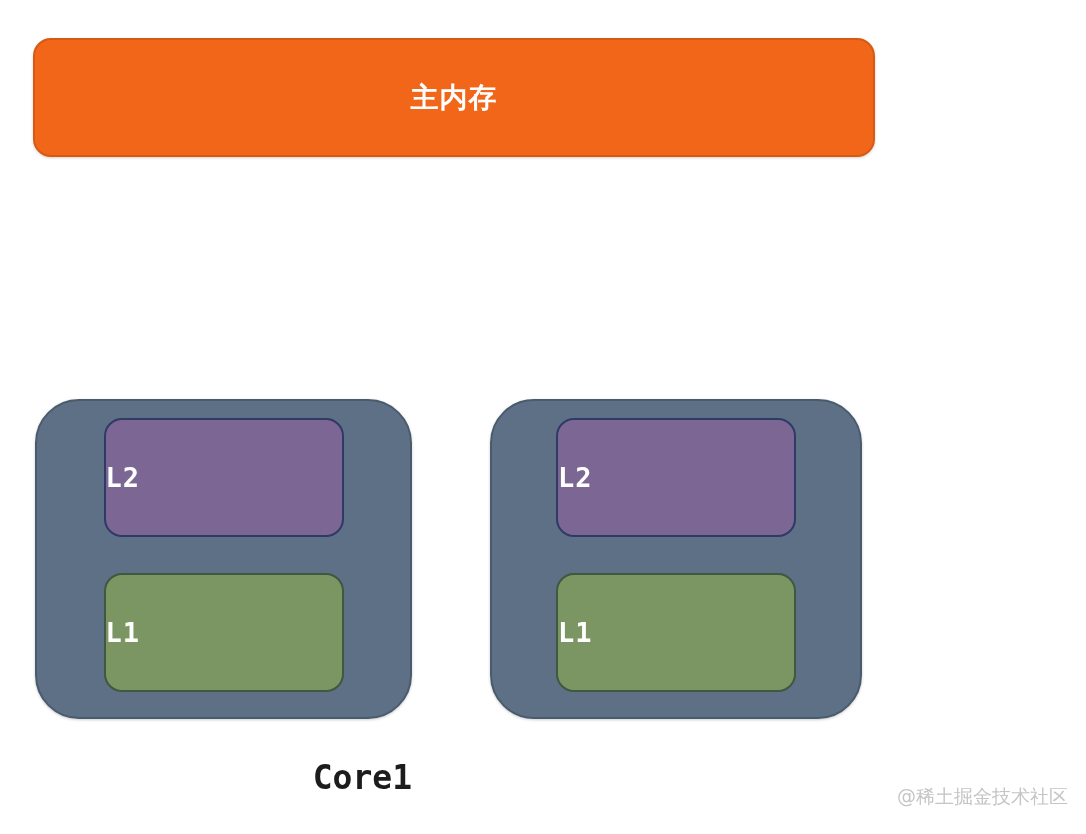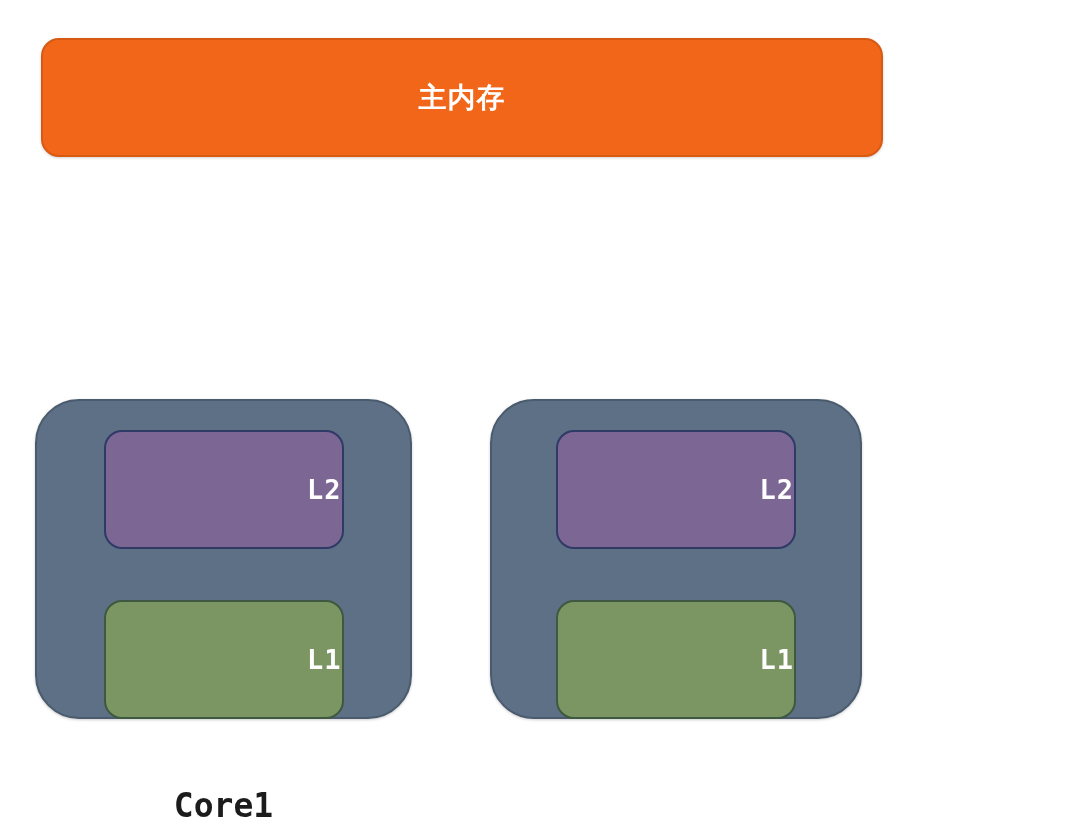--- a/index.html
+++ b/index.html
@@ -25,21 +25,20 @@
     display: flex;
     align-items: center;
     justify-content: center;
     box-shadow: 0 1px 3px rgba(0,0,0,0.18);
     box-sizing: border-box;
   }
   .bar--main {
     top: 38px;
     background: var(--main-memory-bg, #F2661A);
     border: 2px solid var(--main-memory-border, #D85A12);
-    margin-left: 8px;
   }
   .bar--l3 {
     top: 218px;
     background: var(--l3-bg, #EFA32A);
     border: 2px solid var(--l3-border, #DB9226);
   }
   .bar-label {
     color: var(--box-label-text, #ffffff);
     font-size: 28px;
     font-weight: bold;
@@ -62,48 +61,47 @@
   
   .cache {
     position: absolute;
     left: 50%;
     transform: translateX(-50%);
     width: 240px;
     height: 119px;
     border-radius: 18px;
     display: flex;
     align-items: center;
-    justify-content: flex-end;
+    justify-content: flex-start;
     box-sizing: border-box;
-    margin-top: 12px;
   }
   .cache--l2 {
     top: 17px;
     background: var(--l2-bg, #7C6694);
     border: 2px solid var(--l2-border, #2F3A66);
   }
   .cache--l1 {
-    top: 187px;
+    top: 172px;
     background: var(--l1-bg, #7B9663);
     border: 2px solid var(--l1-border, #3E5940);
   }
   .cache-label {
     color: var(--box-label-text, #ffffff);
     font-size: 27px;
     font-weight: bold;
     font-family: "DejaVu Sans Mono", "DejaVu Sans", sans-serif;
     letter-spacing: 1px;
   }
   
   .core-caption {
     position: absolute;
-    top: 784px;
+    top: 756px;
     height: 44px;
     line-height: 44px;
-    text-align: center;
+    text-align: right;
     color: var(--core-label-text, #1C1C1C);
     font-size: 33px;
     font-weight: bold;
     font-family: "DejaVu Sans Mono", "DejaVu Sans", sans-serif;
   }
   .core-caption--1 { left: 35px;  width: 377px; }
   .core-caption--2 { left: 490px; width: 372px; }
   
   .watermark {
     position: absolute;
@@ -138,14 +136,15 @@
       <span class="cache-label">L2</span>
     </div>
     <div class="cache cache--l1">
       <span class="cache-label">L1</span>
     </div>
   </div>
 
   <div class="core-caption core-caption--1">Core1</div>
 
 
+  <div class="watermark">@稀土掘金技术社区</div>
 
 </div>
 
 </body></html>

